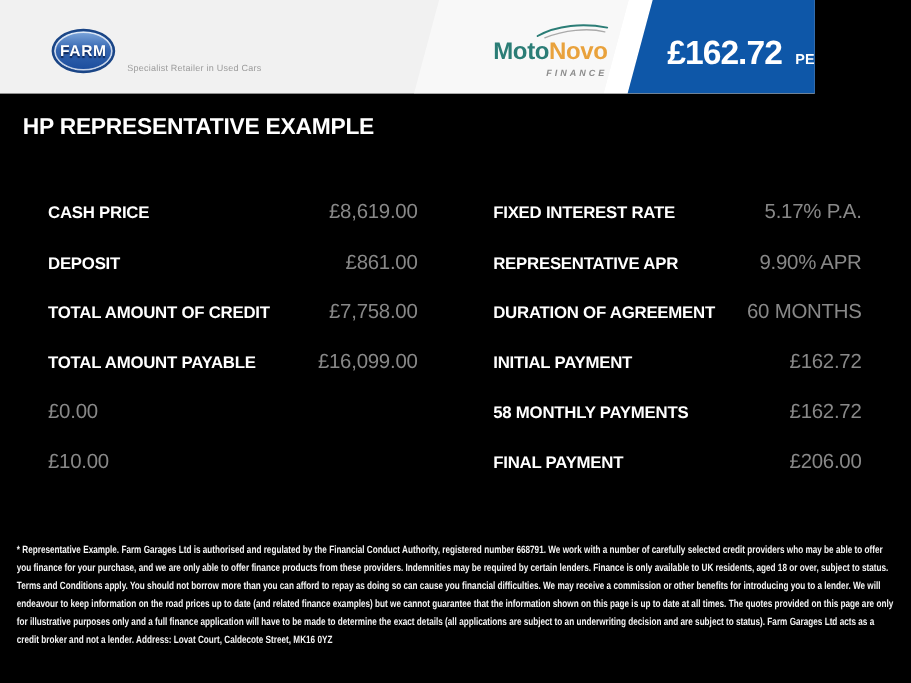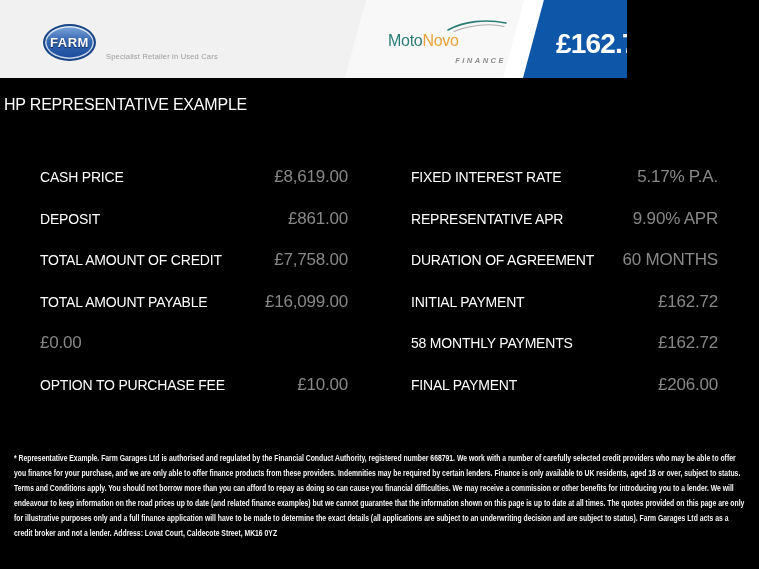--- a/index.html
+++ b/index.html
@@ -6,21 +6,21 @@
   html,body { width:759px; height:569px; }
   body {
     position:relative;
     background:#000;
     font-family:"Liberation Sans", sans-serif;
     overflow:hidden;
   }
 
   
   .header {
-    position:absolute; top:0; left:0; width:627px; height:78px;
+    position:absolute; top:0; left:0; width:679px; height:78px;
     background:#f1f1f1; overflow:hidden;
   }
   .band {
     position:absolute; bottom:0; height:78px;
     transform:skewX(-15deg); transform-origin:bottom left;
   }
   .band-mid   { left:345px; width:158px; background:#f8f8f8; }
   .band-white { left:503px; width:20px;  background:#ffffff; }
   .band-blue  { left:523px; width:300px; background:var(--accent-blue, #0E57A8); }
 
@@ -41,22 +41,22 @@
     font-size:21px; font-weight:bold; color:var(--brand-blue, #1C55A4);
     letter-spacing:0.5px;
   }
   .garages-tagline {
     position:absolute; left:106px; top:52px;
     font-size:7.5px; color:#9B9B9B; letter-spacing:0.2px;
   }
 
   .motonovo-swoosh { position:absolute; left:446px; top:18px; }
   .motonovo-word {
-    position:absolute; left:388px; top:32px;
-    font-size:16px; font-weight:normal; letter-spacing:-0.3px;
+    position:absolute; left:411px; top:32px;
+    font-size:20px; font-weight:bold; letter-spacing:-0.3px;
   }
   .moto { color:var(--moto-teal, #2B7D76); }
   .novo { color:var(--novo-orange, #E9A23C); }
   .motonovo-finance {
     position:absolute; left:408px; top:56px; width:98px; text-align:right;
     font-size:7.5px; font-weight:bold; letter-spacing:2.5px; color:#8D8D8D;font-style:italic;
   }
 
   .banner {
     position:absolute; left:556px; top:30px;
@@ -64,32 +64,32 @@
   }
   .banner-amount {
     font-size:28px; font-weight:bold; color:#fff; letter-spacing:-0.8px; line-height:1;
   }
   .banner-per {
     font-size:12px; font-weight:bold; color:#fff; letter-spacing:0.2px;
   }
 
   
   .page-title {
-    position:absolute; left:4px; top:96px;
-    font-size:16px; font-weight:normal; color:#fff; letter-spacing:-0.2px;
+    position:absolute; left:19px; top:96px;
+    font-size:19px; font-weight:bold; color:#fff; letter-spacing:-0.2px;
   }
   .rows {
     position:absolute; left:40px; top:167px;
     display:flex; gap:63px;
   }
   .col { display:flex; flex-direction:column; gap:24.5px; width:308px; }
   .col.right { width:307px; }
   .row { display:flex; justify-content:space-between; align-items:baseline; height:17px; }
   .row-label {
-    font-size:14px; font-weight:normal; color:#fff; letter-spacing:-0.2px; white-space:nowrap;
+    font-size:14px; font-weight:bold; color:#fff; letter-spacing:-0.2px; white-space:nowrap;
   }
   .row-value {
     font-size:17px; font-weight:normal; color:var(--value-gray, #888888);
     letter-spacing:-0.2px; white-space:nowrap;
   }
 
   
   .fine-print {
     position:absolute; left:14px; top:451px; width:945px;
     transform:scaleX(0.775); transform-origin:top left;
@@ -142,21 +142,20 @@
       <span class="row-value">£7,758.00</span>
     </div>
     <div class="row">
       <span class="row-label">TOTAL AMOUNT PAYABLE</span>
       <span class="row-value">£16,099.00</span>
     </div>
     <div class="row">
       <span class="row-value">£0.00</span>
     </div>
     <div class="row">
-      <span class="row-label">OPTION TO PURCHASE FEE</span>
       <span class="row-value">£10.00</span>
     </div>
   </div>
   <div class="col right">
     <div class="row">
       <span class="row-label">FIXED INTEREST RATE</span>
       <span class="row-value">5.17% P.A.</span>
     </div>
     <div class="row">
       <span class="row-label">REPRESENTATIVE APR</span>

